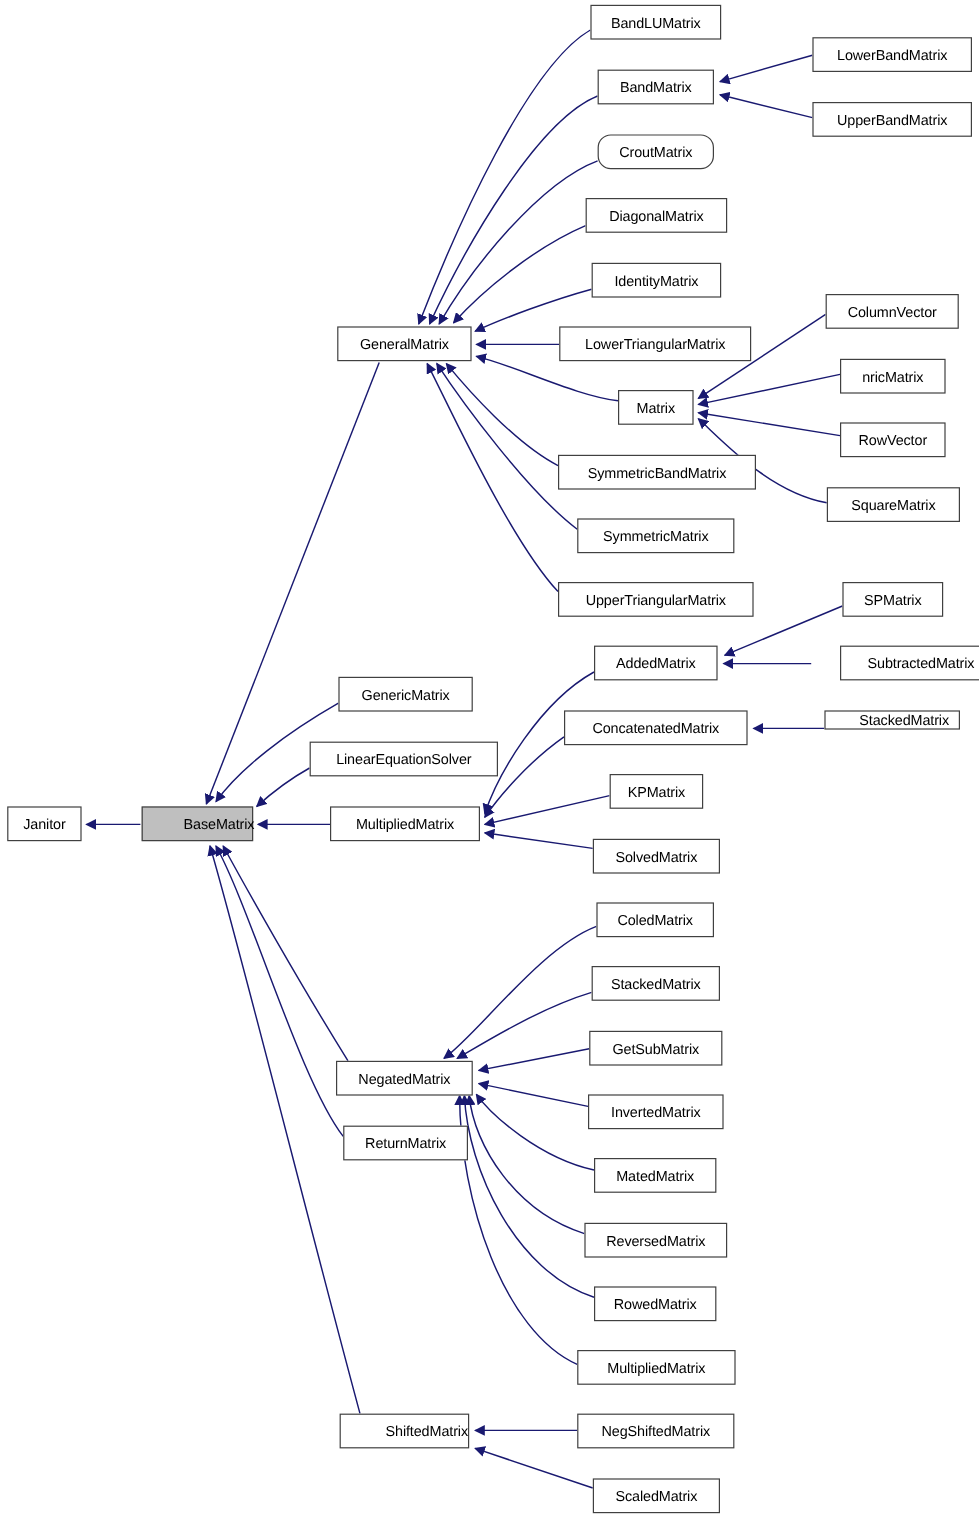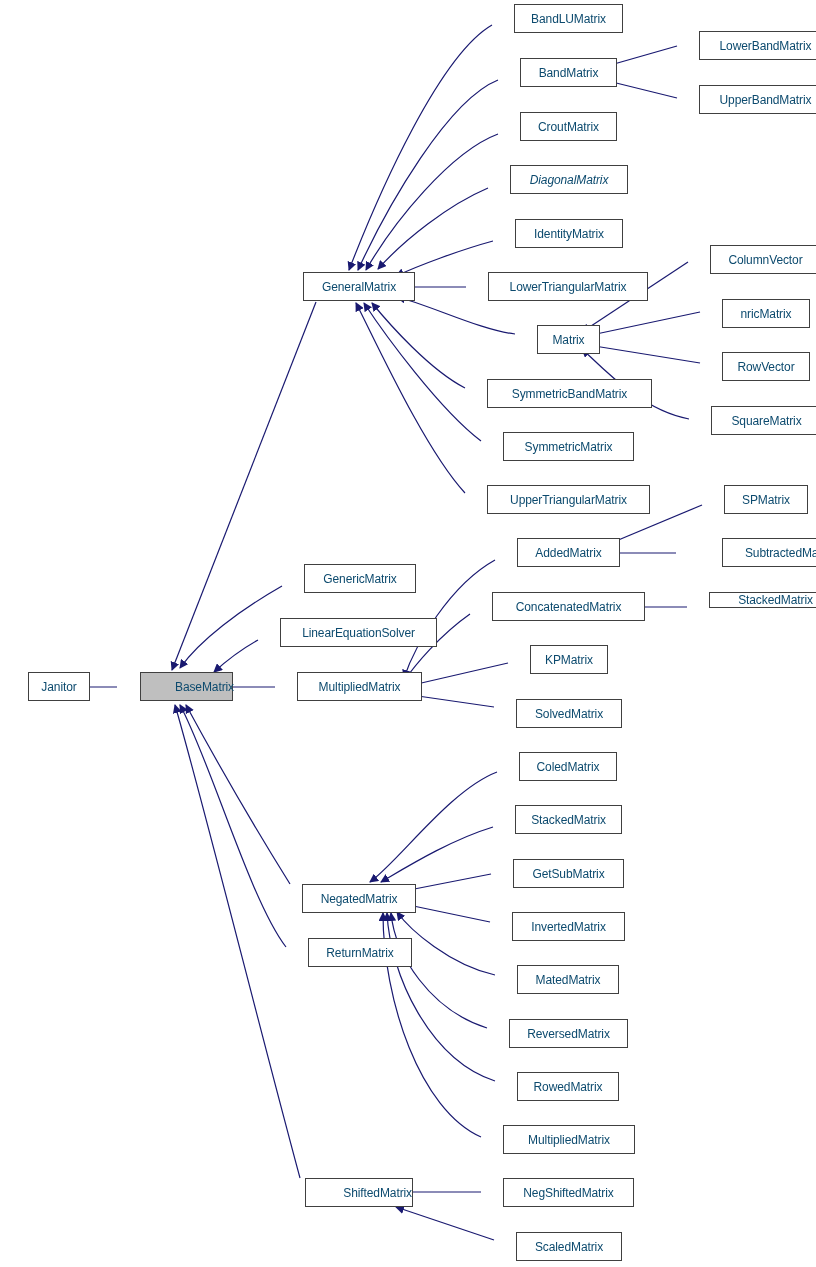--- a/index.html
+++ b/index.html
@@ -22,30 +22,29 @@
     left: 0;
     top: 0;
     width: 816px;
     height: 1267px;
   }
   .node {
     position: absolute;
     box-sizing: border-box;
     border: 1px solid #404040;
     background: #ffffff;
-    color: #0c4a6e;
+    color: #000000;
     font-size: 12px;
     font-family: "Liberation Sans", sans-serif;
     display: flex;
     align-items: center;
     justify-content: center;
     white-space: nowrap;
     line-height: 1;
     letter-spacing: -0.1px;
-    margin-left: 22px;
   }
   .node.highlight {
     background: #bfbfbf;
     padding-left: 36px;
   }
   .node-label {
     pointer-events: none;
   }
 </style>
 </head>
@@ -108,24 +107,24 @@
       </div>
       <div class="node" style="left: 498px; top: 58px; width: 97px; height: 29px;">
         <span class="node-label">BandMatrix</span>
       </div>
       <div class="node" style="left: 677px; top: 31px; width: 133px; height: 29px;">
         <span class="node-label">LowerBandMatrix</span>
       </div>
       <div class="node" style="left: 677px; top: 85px; width: 133px; height: 29px;">
         <span class="node-label">UpperBandMatrix</span>
       </div>
-      <div class="node" style="left: 498px; top: 112px; width: 97px; height: 29px;">
+      <div class="node" style="left: 498px; top: 112px; width: 97px; height: 29px; border-radius: 11px;">
         <span class="node-label">CroutMatrix</span>
       </div>
-      <div class="node" style="left: 488px; top: 165px; width: 118px; height: 29px; font-style: italic;">
+      <div class="node" style="left: 488px; top: 165px; width: 118px; height: 29px;">
         <span class="node-label">DiagonalMatrix</span>
       </div>
       <div class="node" style="left: 493px; top: 219px; width: 108px; height: 29px;">
         <span class="node-label">IdentityMatrix</span>
       </div>
       <div class="node" style="left: 281px; top: 272px; width: 112px; height: 29px;">
         <span class="node-label">GeneralMatrix</span>
       </div>
       <div class="node" style="left: 466px; top: 272px; width: 160px; height: 29px;">
         <span class="node-label">LowerTriangularMatrix</span>

